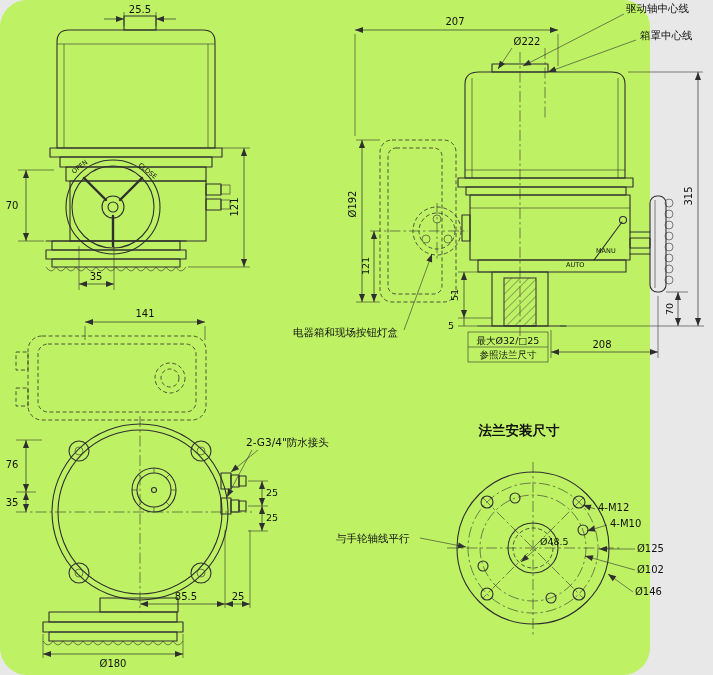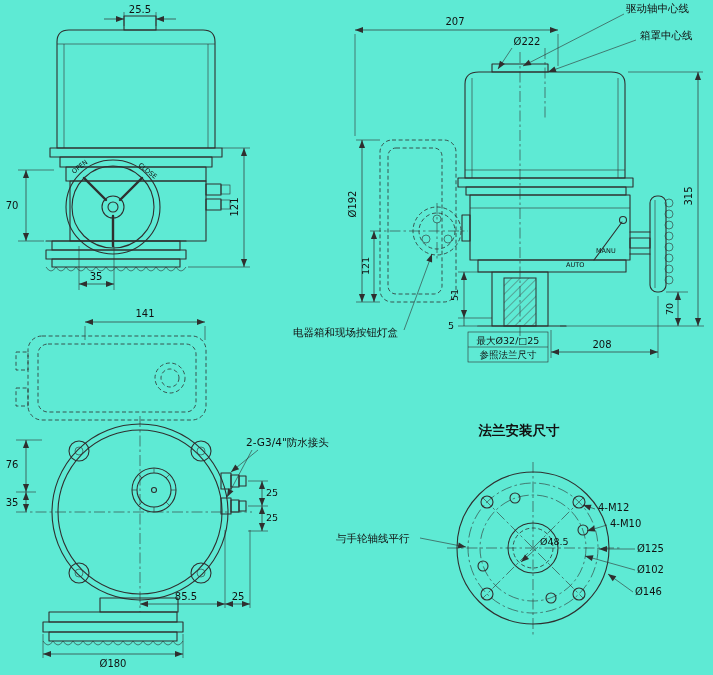--- a/index.html
+++ b/index.html
@@ -1,16 +1,16 @@
 <!DOCTYPE html>
 <html><head>
 <meta charset="utf-8">
 <style>
   html,body { margin:0; padding:0; background:#e8e8e8; }
-  #canvas { width:713px; height:675px; background:#5eead4; position:relative; font-family:"DejaVu Sans", sans-serif; }
+  #canvas { width:650px; height:675px; background:#bef264; position:relative; font-family:"DejaVu Sans", sans-serif;border-radius:27px; }
   svg { display:block; }
   .s   { stroke:#2f2f2f; fill:none; stroke-width:1.1; stroke-linejoin:round; stroke-linecap:round; }
   .t   { stroke:#2f2f2f; fill:none; stroke-width:0.6; }
   .dsh { stroke:#2f2f2f; fill:none; stroke-width:0.8; stroke-dasharray:4 2.6; }
   .cl  { stroke:#2f2f2f; fill:none; stroke-width:0.6; stroke-dasharray:11 3 2.5 3; }
   .dim { stroke:#2f2f2f; fill:none; stroke-width:0.7; }
   .sp  { stroke:#2f2f2f; fill:none; stroke-width:2.4; stroke-linecap:round; }
   text { font-family:"DejaVu Sans", sans-serif; fill:#111; }
   .d   { font-size:10px; }
   .d9  { font-size:9.5px; }

